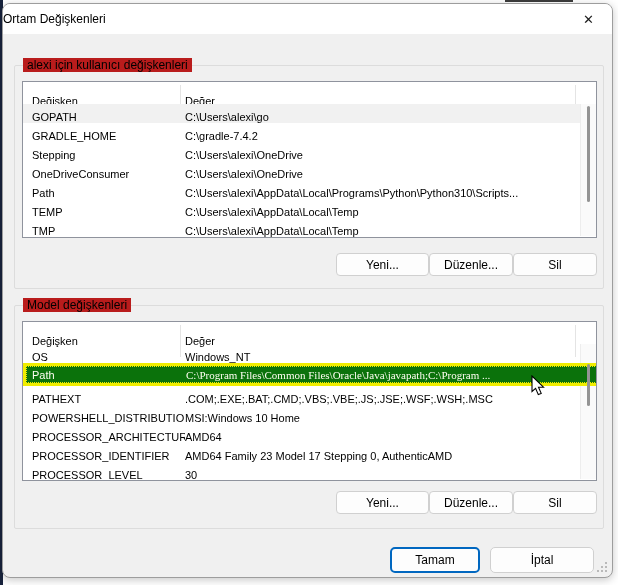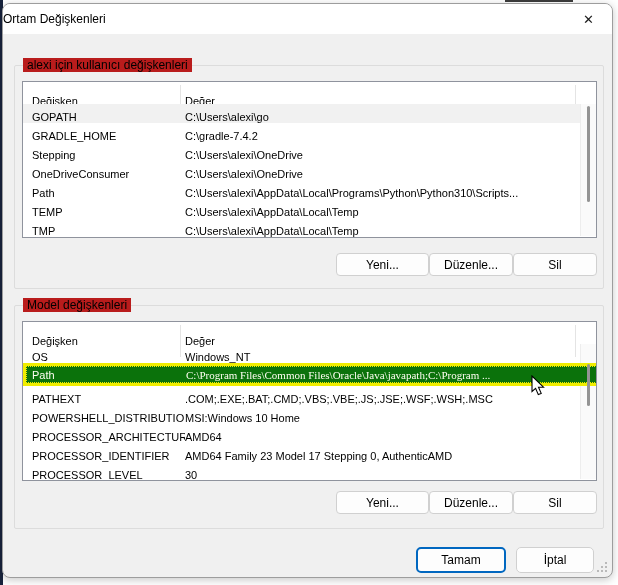--- a/index.html
+++ b/index.html
@@ -60,21 +60,21 @@
   .btnrow2{top:487px;}
   .btn{height:23px;background:#fdfdfd;border:1px solid #d0d0d0;border-radius:4px;font-size:12px;
        font-family:"Liberation Sans",sans-serif;display:flex;align-items:center;justify-content:center;color:#000;}
   .btn-new{width:93px;}
   .btn-edit{width:84px;}
   .btn-del{width:84px;}
 
   .footer{position:absolute;left:19px;top:543px;width:572px;display:flex;justify-content:flex-end;gap:10px;}
   .footer .btn{height:26px;border-radius:5px;}
   .btn-ok{width:90px;border:2px solid var(--accent);}
-  .btn-cancel{width:78px;}
+  .btn-cancel{width:104px;}
 
   .grip{position:absolute;right:5px;bottom:5px;width:10px;height:10px;}
   .grip i{position:absolute;width:2px;height:2px;background:#b9b9b9;}
   .grip .d1{right:0;top:0;} .grip .d2{right:0;top:4px;} .grip .d3{right:4px;top:4px;}
   .grip .d4{right:0;top:8px;} .grip .d5{right:4px;top:8px;} .grip .d6{right:8px;top:8px;}
 
   .cursor{position:absolute;left:531px;top:375px;z-index:50;pointer-events:none;}
 </style>
 </head>
 <body>

